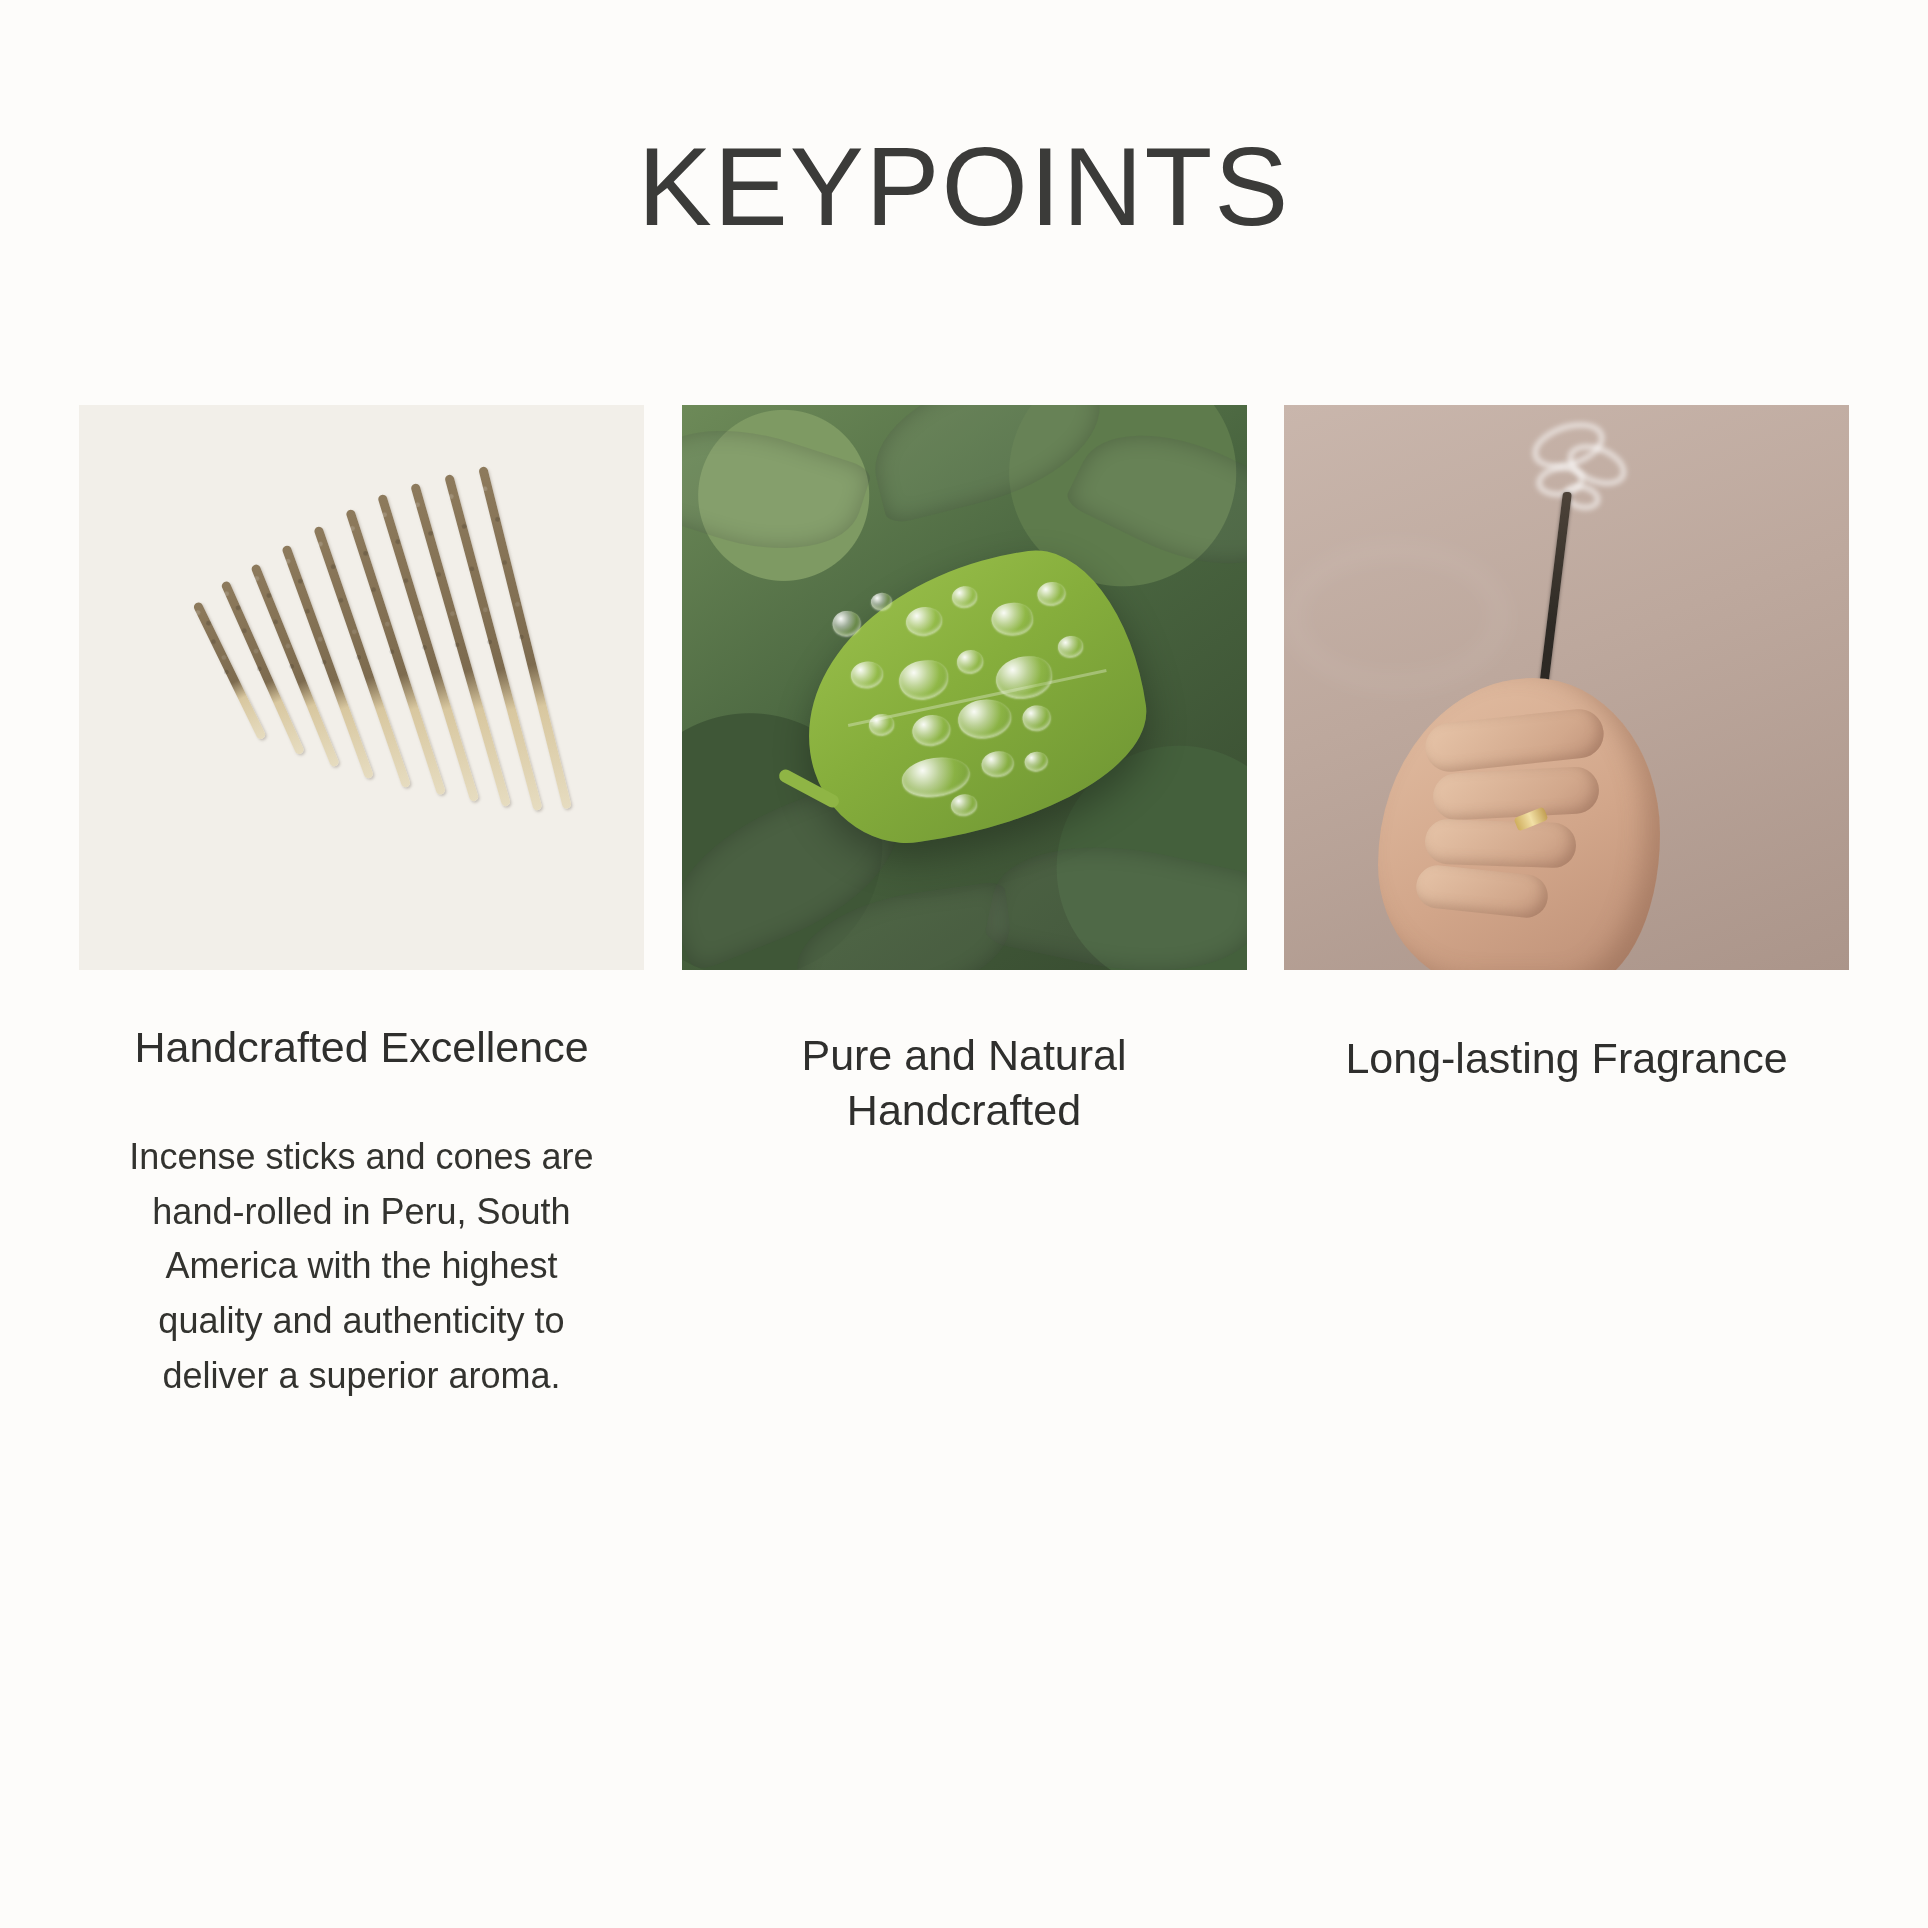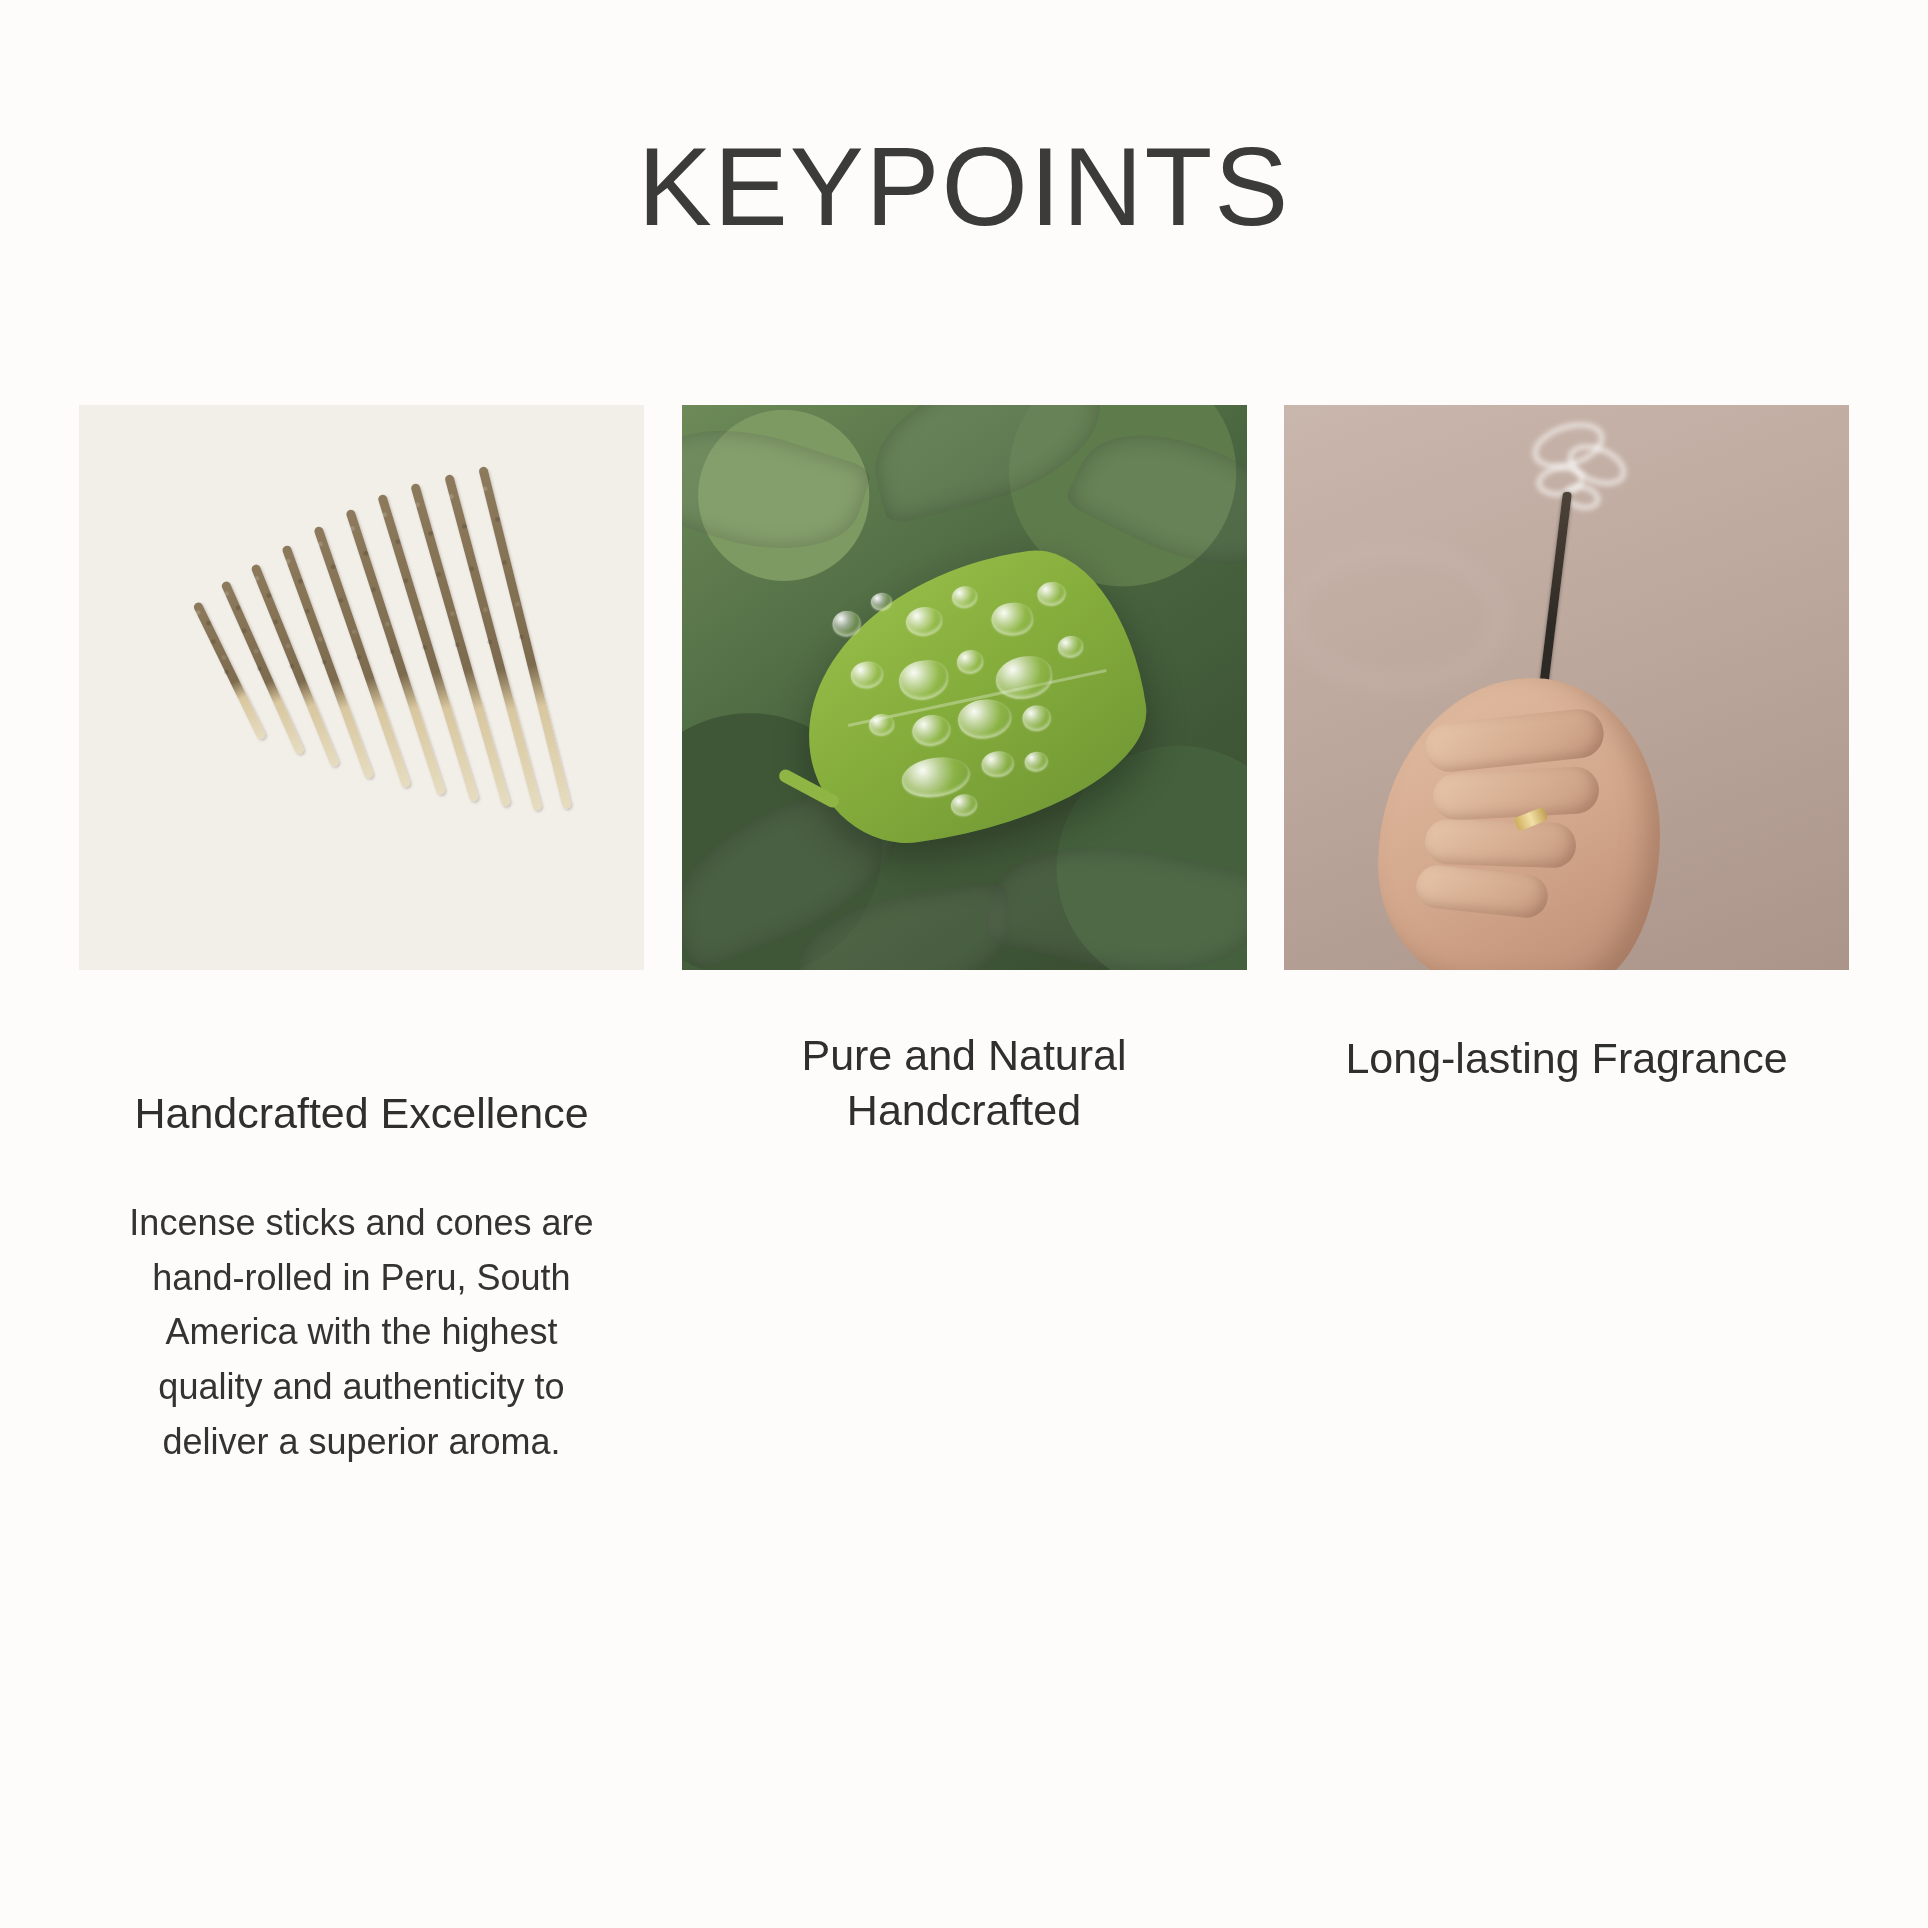--- a/index.html
+++ b/index.html
@@ -160,21 +160,21 @@
     position:absolute;
     left: 231px; top: 407px;
     width: 32px; height: 14px;
     background: linear-gradient(90deg,#d8b863,#f0dca2,#c9a css);
     background: linear-gradient(90deg,#cfae5d,#f2e0a6,#c3a054);
     border-radius: 3.8px;
     transform: rotate(-22deg);
   }
 
   .card-title {
-    margin-top: 116px;
+    margin-top: 50px;
     font-size: 43px;
     font-weight: 400;
     color: #2f2f2d;
     text-align: center;
     line-height: 1.28;
     max-width: 527px;
   }
   .card-body {
     margin-top: 55px;
     font-size: 36px;

